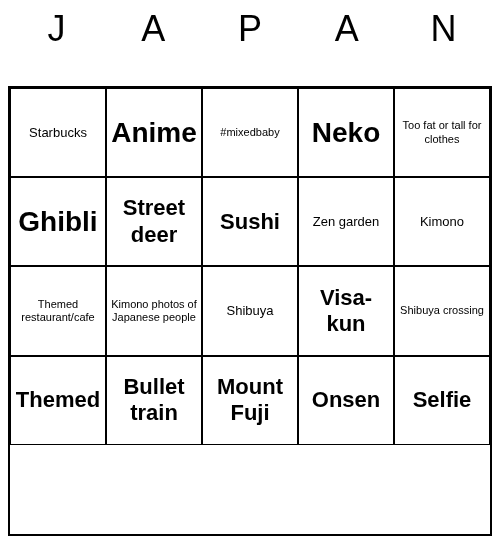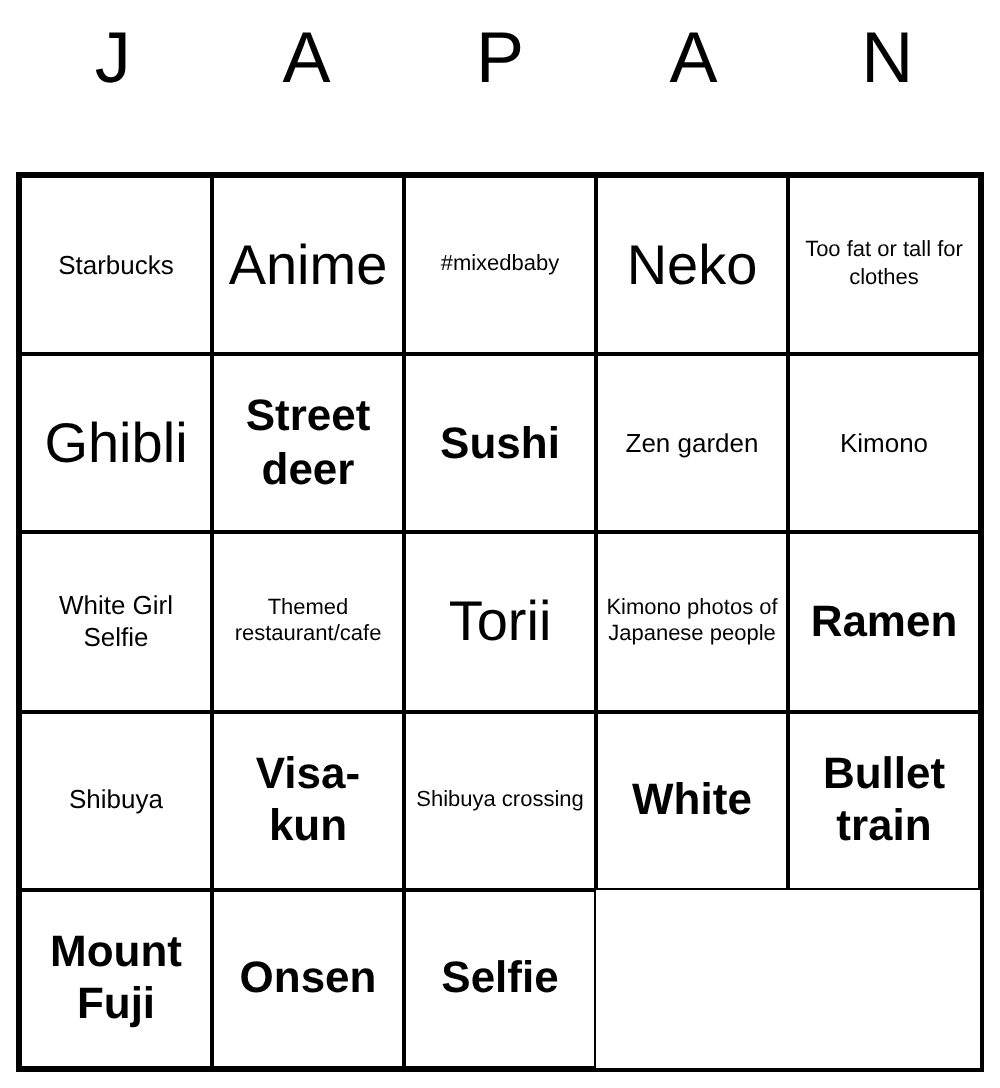--- a/index.html
+++ b/index.html
@@ -46,21 +46,21 @@
       font-size: 13px;
       line-height: 1.2;
       font-family: Arial, sans-serif;
     }
     .bingo-cell.large {
       font-size: 22px;
       font-weight: bold;
     }
     .bingo-cell.xlarge {
       font-size: 28px;
-      font-weight: normal;
+      font-weight: bold;
     }
     .bingo-cell.small {
       font-size: 11px;
     }
   </style>
 </head>
 <body>
 
 <div class="bingo-header">
 <div class="bingo-header-cell">J</div>
@@ -73,26 +73,23 @@
 <div class="bingo-cell">Starbucks</div>
     <div class="bingo-cell xlarge">Anime</div>
     <div class="bingo-cell small">#mixedbaby</div>
     <div class="bingo-cell xlarge">Neko</div>
     <div class="bingo-cell small">Too fat or tall for clothes</div>
     <div class="bingo-cell xlarge">Ghibli</div>
     <div class="bingo-cell large">Street deer</div>
     <div class="bingo-cell large">Sushi</div>
     <div class="bingo-cell">Zen garden</div>
     <div class="bingo-cell">Kimono</div>
-    <div class="bingo-cell">White Girl Selfie</div>
     <div class="bingo-cell small">Themed restaurant/cafe</div>
-    <div class="bingo-cell xlarge">Torii</div>
     <div class="bingo-cell small">Kimono photos of Japanese people</div>
-    <div class="bingo-cell large">Ramen</div>
     <div class="bingo-cell">Shibuya</div>
     <div class="bingo-cell large">Visa-kun</div>
     <div class="bingo-cell small">Shibuya crossing</div>
-    <div class="bingo-cell large">White</div>
+    <div class="bingo-cell large">Themed</div>
     <div class="bingo-cell large">Bullet train</div>
     <div class="bingo-cell large">Mount Fuji</div>
     <div class="bingo-cell large">Onsen</div>
     <div class="bingo-cell large">Selfie</div>
   </div>
 
 </body></html>

